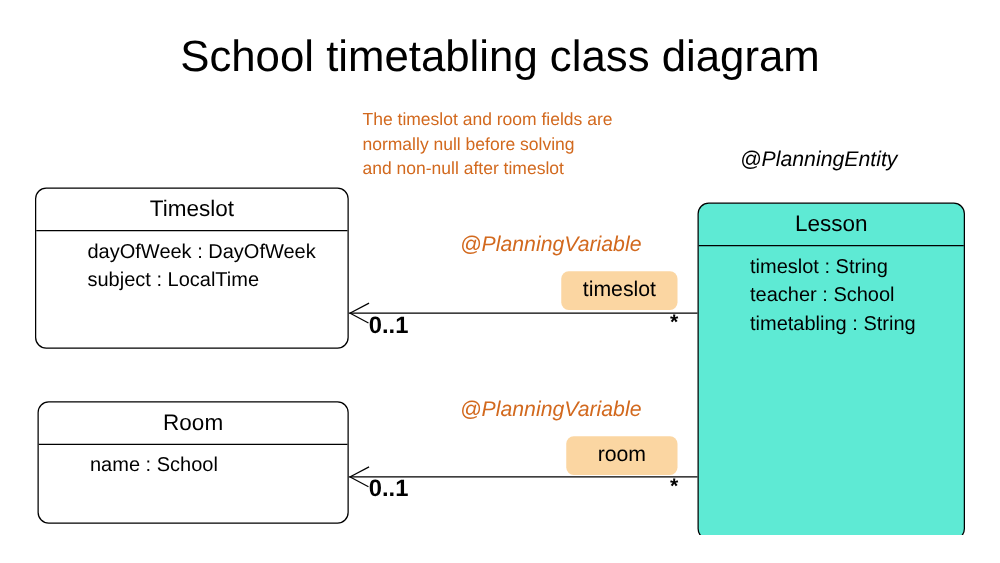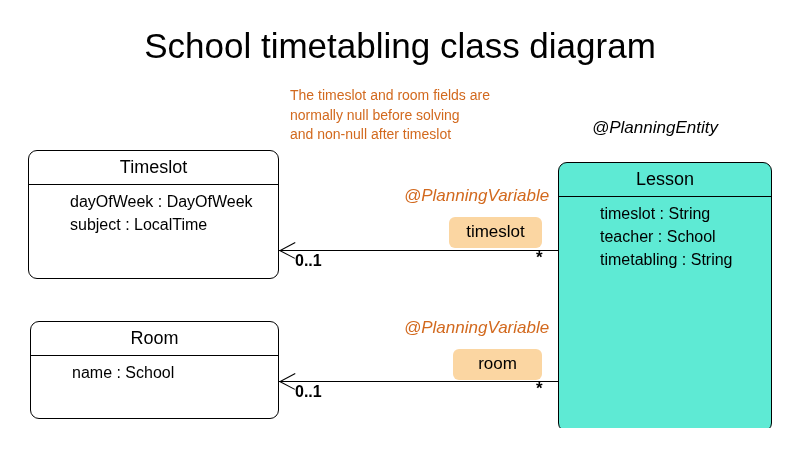--- a/index.html
+++ b/index.html
@@ -77,21 +77,21 @@
                     background: #5eead4; }
 
   
   .anno {
     position: absolute;
     font-size: 17px;
     line-height: 20px;
     font-style: italic;
     white-space: nowrap;
   }
-  .anno.orange { color: #D2691E; margin-left: 36px; }
+  .anno.orange { color: #D2691E; }
   .anno.green  { color: #000000; }
 
   #anno-planning-entity       { left: 592px; top: 118px; }
   #anno-planning-var-timeslot { left: 368px; top: 186px; }
   #anno-planning-var-room     { left: 368px; top: 318px; }
 
   
   .field-badge {
     position: absolute;
     background: #FBD6A2;
@@ -133,21 +133,21 @@
     transform-origin: 0 0;
   }
   .arrowhead i.up   { transform: rotate(-28deg); }
   .arrowhead i.down { transform: rotate(28deg); }
   #arrow-timeslot { left: 280px; top: 250px; }
   #arrow-room     { left: 280px; top: 381px; }
 
   
   .mult {
     position: absolute;
-    font-size: 16px;
+    font-size: 19px;
     line-height: 17px;
     font-weight: bold;
     color: #000000;
     white-space: nowrap;
   }
   #mult-timeslot-near { left: 295px; top: 252px; }
   #mult-timeslot-far  { left: 536px; top: 249px; font-size: 17px; }
   #mult-room-near     { left: 295px; top: 383px; }
   #mult-room-far      { left: 536px; top: 380px; font-size: 17px; }
 </style>

